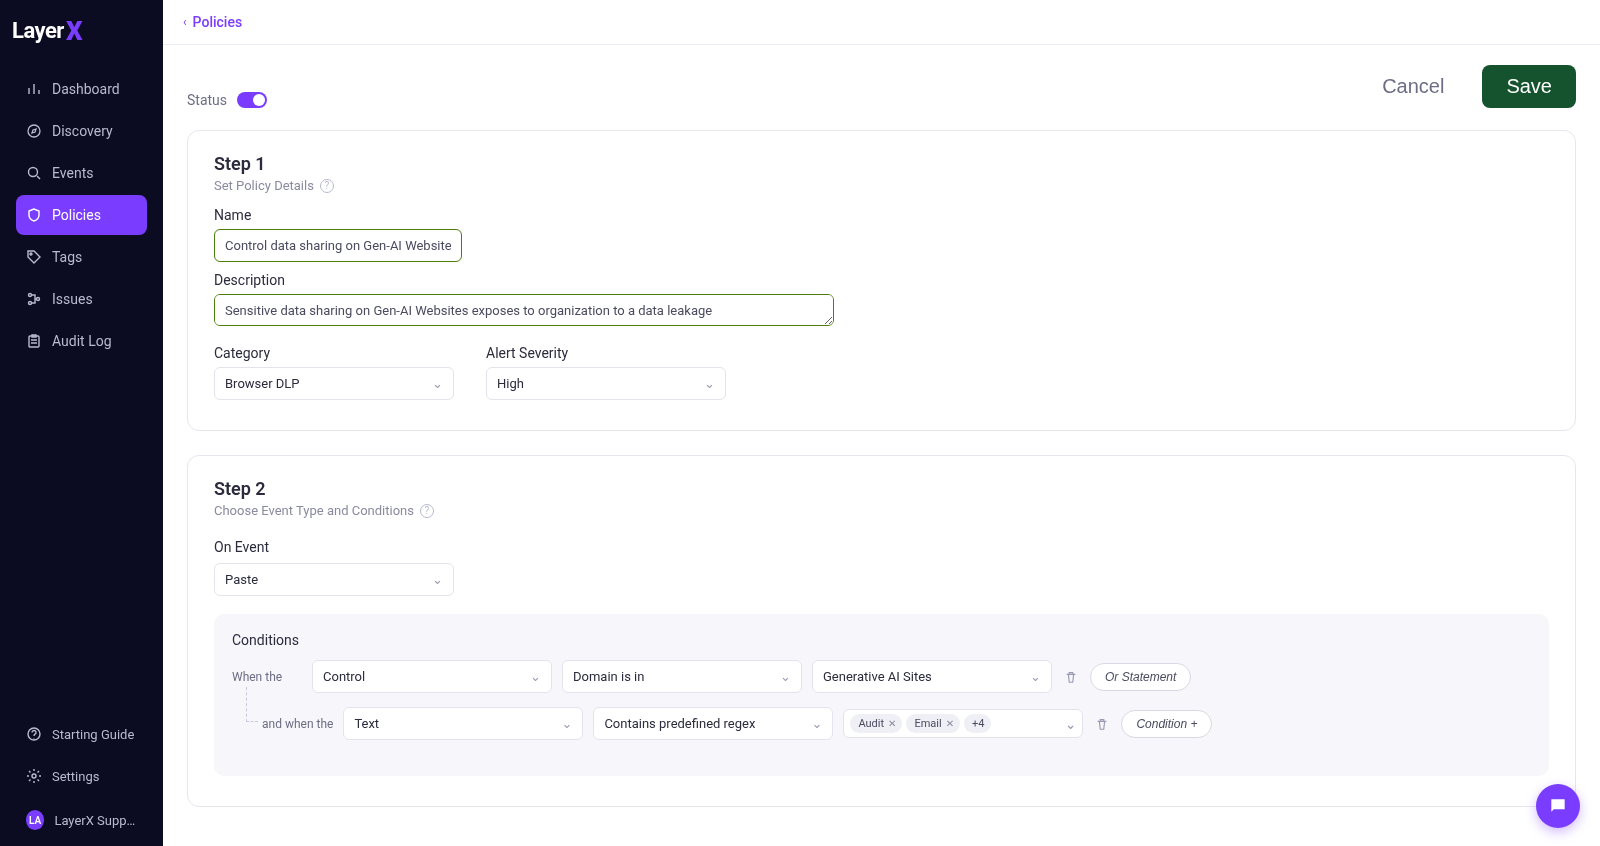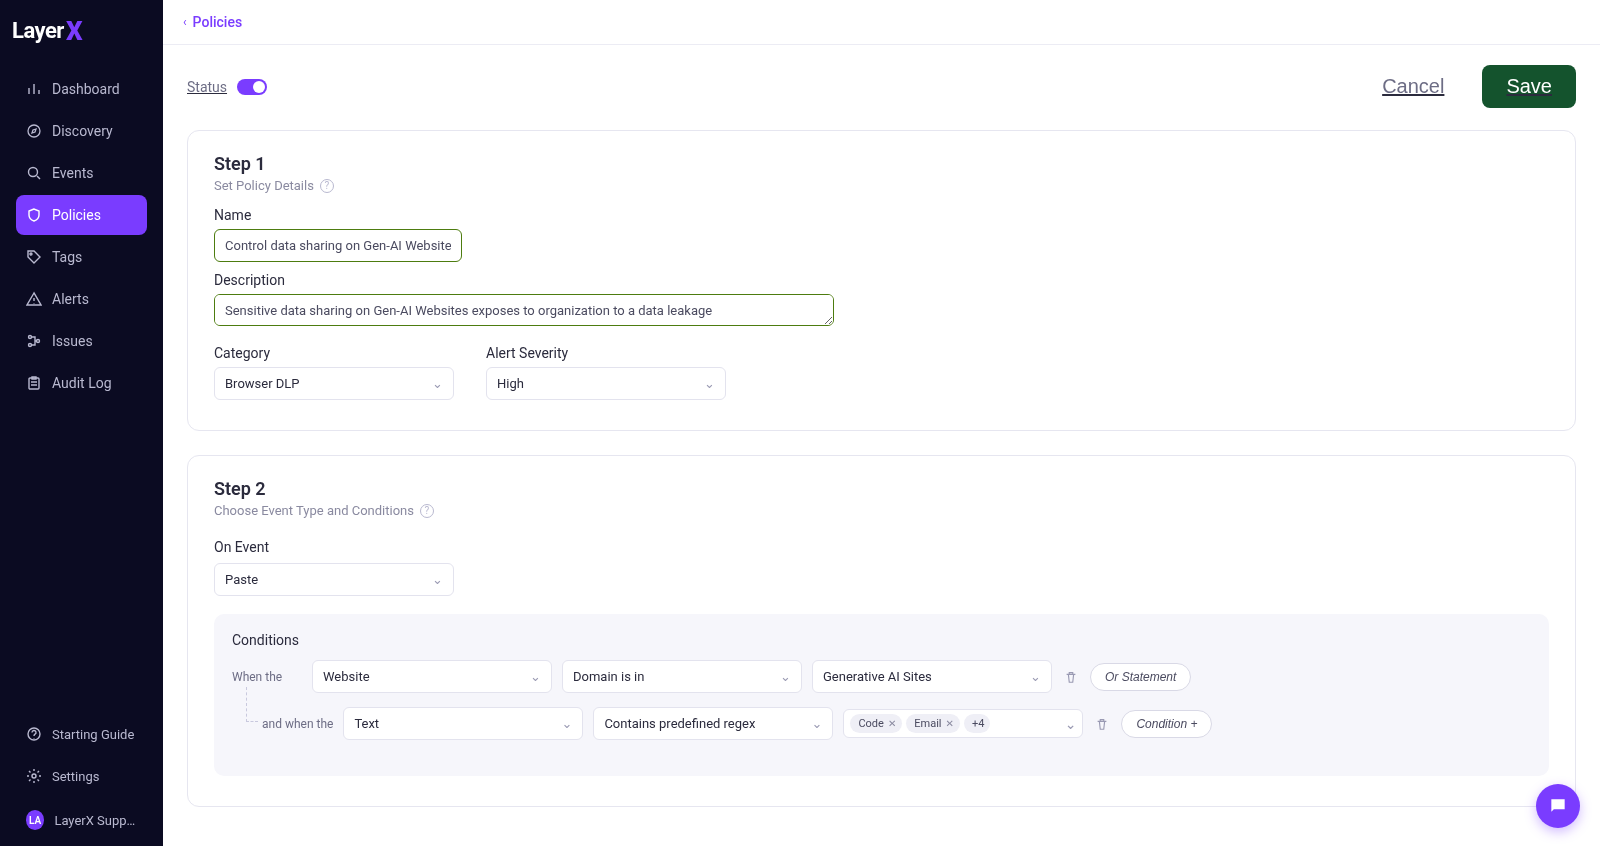--- a/index.html
+++ b/index.html
@@ -58,21 +58,21 @@
 
   
   .main { flex: 1; display: flex; flex-direction: column; height: 100vh; overflow: auto; background: #fff; }
   .breadcrumb-bar {
     padding: 14px 20px; border-bottom: 1px solid #ececf4; display: flex; align-items: center; gap: 6px;
   }
   .breadcrumb-link { color: #7a3cff; font-weight: 500; }
   .chev { color: #7a3cff; font-size: 12px; }
 
   .actions-bar {
-    display: flex; align-items: center; padding: 20px 24px 14px 24px; gap: 16px; text-decoration: underline;
+    display: flex; align-items: flex-end; padding: 20px 24px 14px 24px; gap: 16px;
   }
   .status-wrap { display: flex; align-items: center; gap: 10px; }
   .status-label { color: #6d6d85; font-size: 14px; }
   .toggle {
     width: 30px; height: 16px; border-radius: 10px; background: #7a3cff; position: relative;
   }
   .toggle .knob {
     position: absolute; right: 2px; top: 2px; width: 12px; height: 12px; background: #fff; border-radius: 50%;
   }
   .actions-bar .grow { flex: 1; }
@@ -196,29 +196,20 @@
         <svg viewBox="0 0 16 16" width="16" height="16" stroke="currentColor" fill="none" stroke-width="1.4">
             <path d="M2 2h6l6 6-6 6-6-6z"></path>
             <circle cx="5" cy="5" r="1"></circle>
           </svg>
       </span>
       <span>Tags</span>
     </div>
     <div class="nav-item">
       <span class="icon">
         <svg viewBox="0 0 16 16" width="16" height="16" stroke="currentColor" fill="none" stroke-width="1.4">
-            <path d="M8 2 1 14h14z"></path>
-            <path d="M8 7v3M8 12v.5"></path>
-          </svg>
-      </span>
-      <span>Alerts</span>
-    </div>
-    <div class="nav-item">
-      <span class="icon">
-        <svg viewBox="0 0 16 16" width="16" height="16" stroke="currentColor" fill="none" stroke-width="1.4">
             <circle cx="4" cy="4" r="1.5"></circle>
             <circle cx="4" cy="12" r="1.5"></circle>
             <circle cx="12" cy="8" r="1.5"></circle>
             <path d="M5.5 4H9v4h1.5M5.5 12H9V8"></path>
           </svg>
       </span>
       <span>Issues</span>
     </div>
     <div class="nav-item">
       <span class="icon">
@@ -319,21 +310,21 @@
       <span>Paste</span>
       <span class="caret">⌄</span>
     </div>
 
     <div class="conditions-box" style="margin-top:18px">
       <div class="cond-title">Conditions</div>
 
       <div class="cond-row">
         <span class="prefix">When the</span>
         <div class="select" style="min-width:240px">
-          <span>Website</span>
+          <span>Control</span>
           <span class="caret">⌄</span>
         </div>
         <div class="select" style="min-width:240px">
           <span>Domain is in</span>
           <span class="caret">⌄</span>
         </div>
         <div class="select" style="min-width:240px">
           <span>Generative AI Sites</span>
           <span class="caret">⌄</span>
         </div>
@@ -350,21 +341,21 @@
         <div class="select" style="min-width:240px">
           <span>Text</span>
           <span class="caret">⌄</span>
         </div>
         <div class="select" style="min-width:240px">
           <span>Contains predefined regex</span>
           <span class="caret">⌄</span>
         </div>
         <div class="chips-box">
           <span class="chip">
-            <span>Code</span>
+            <span>Audit</span>
             <span class="x">✕</span>
           </span>
           <span class="chip">
             <span>Email</span>
             <span class="x">✕</span>
           </span>
           <span class="chip plus">+4</span>
           <span class="caret" style="margin-left:auto;color:#9a9ab3">⌄</span>
         </div>
         <span class="icon-btn">

